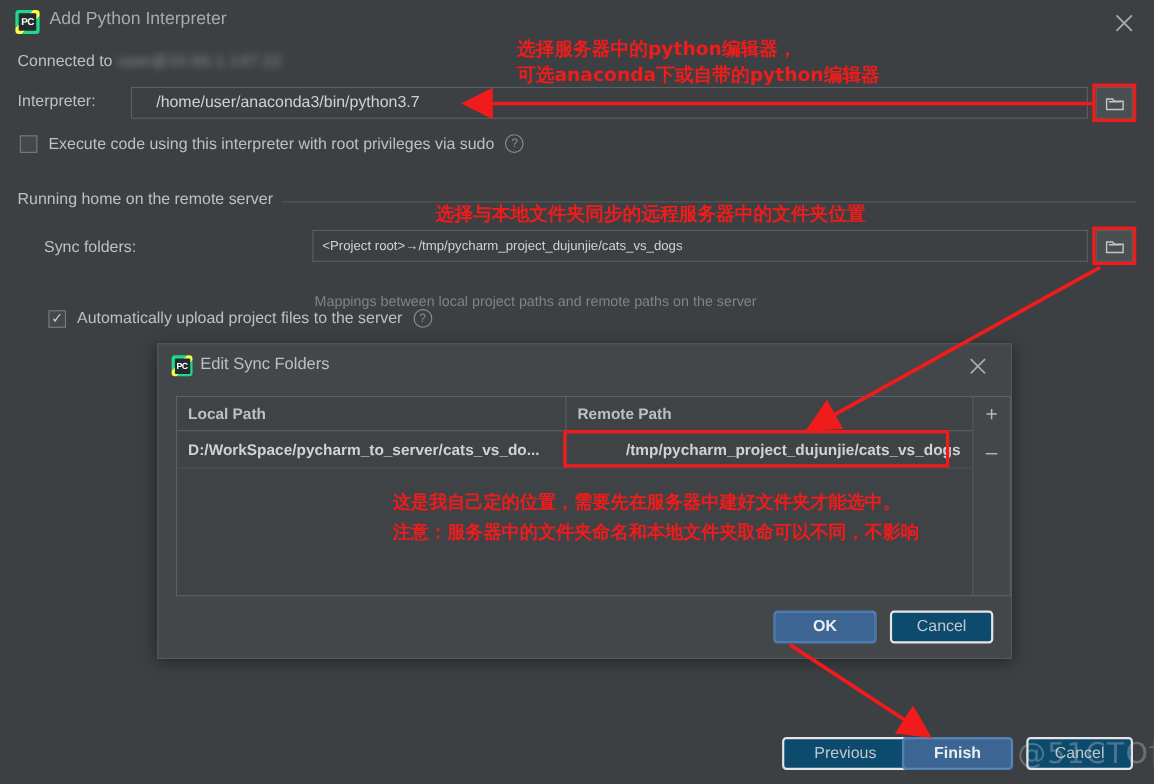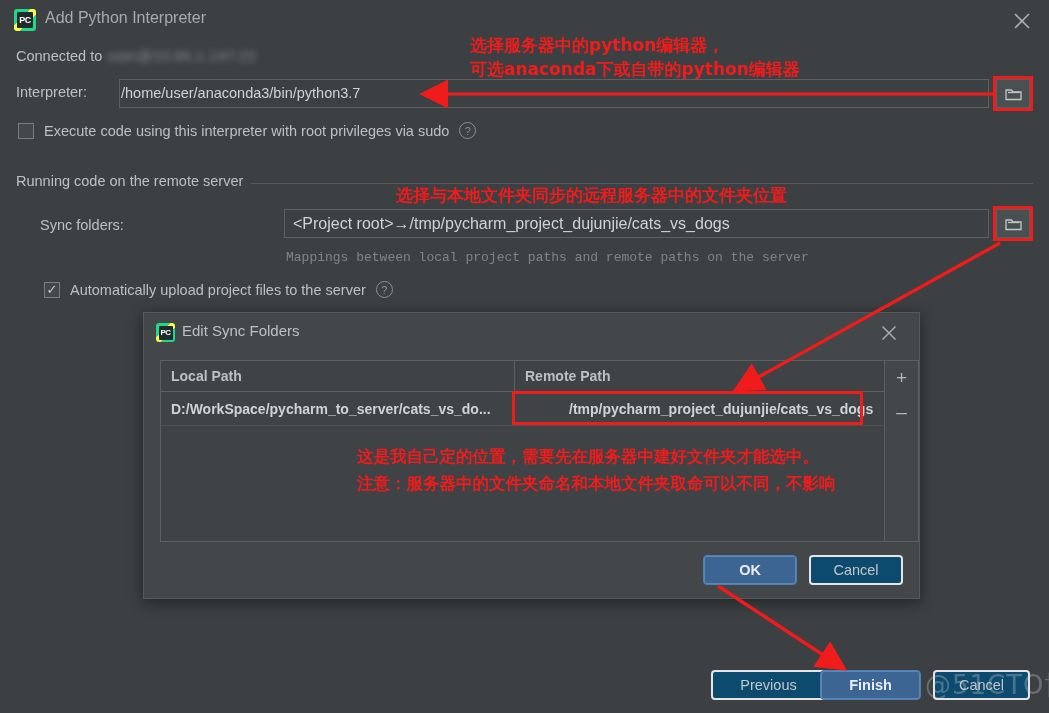--- a/index.html
+++ b/index.html
@@ -56,21 +56,21 @@
   .connected .blur {
     display: inline-block; margin-left: 5px;
     color: #8b9094; filter: blur(3.2px); letter-spacing: .5px;
   }
 
   .interp-label { position: absolute; left: 16px; top: 84px; }
   .interp-field {
     position: absolute; left: 119px; top: 79px; width: 870px; height: 29px;
     background: #3c4043; border: 1px solid #5b6063;
     color: #cfd3d6; font-size: 14.5px;
-    padding: 0 1px; line-height: 27px; white-space: nowrap; overflow: hidden;
+    padding: 0 22px; line-height: 27px; white-space: nowrap; overflow: hidden;
   }
   .browse-btn {
     position: absolute; width: 34px; height: 29px;
     background: #4a4f52; border: 1px solid #5b6063;
     display: flex; align-items: center; justify-content: center;
     cursor: pointer;
   }
   #browse-interp { left: 996px; top: 79px; }
   #browse-sync { left: 996px; top: 209px; }
 
@@ -99,24 +99,24 @@
   }
   .section-rule {
     position: absolute; left: 16px; top: 183px; width: 1017px; height: 1px;
     background: #55595c;
   }
 
   .sync-label { position: absolute; left: 40px; top: 217px; }
   .sync-field {
     position: absolute; left: 284px; top: 209px; width: 705px; height: 29px;
     background: #3c4043; border: 1px solid #5b6063;
-    color: #cfd3d6; font-size: 16px; padding: 0 8px; line-height: 27px;
+    color: #cfd3d6; font-size: 12px; padding: 0 8px; line-height: 27px;
     white-space: nowrap; overflow: hidden;
   }
-  .sync-hint { position: absolute; left: 286px; top: 250px; font-family: Liberation Mono, monospace; }
+  .sync-hint { position: absolute; left: 286px; top: 266px; }
 
   
   .dialog {
     position: absolute; left: 143px; top: 312px; width: 777px; height: 287px;
     background: #43474a; border: 1px solid #55595c;
     box-shadow: 0 3px 14px rgba(0,0,0,.45);
   }
   .dlg-logo {
     position: absolute; left: 12px; top: 10px; width: 19px; height: 19px;
     border-radius: 3px;
@@ -238,21 +238,21 @@
   </div>
   <div class="redbox" style="left:993px; top:76px; width:40px; height:35px;"></div>
 
   <div class="chk-row" style="left:18px; top:122px;">
     <span class="chkbox"></span>
     <span class="lbl">Execute code using this interpreter with root privileges via sudo</span>
     <span class="help-icon">?</span>
   </div>
 
   <div class="section-rule"></div>
-  <div class="section-title">Running code on the remote server</div>
+  <div class="section-title">Running home on the remote server</div>
 
   <div class="lbl sync-label">Sync folders:</div>
   <div class="sync-field">&lt;Project root&gt;→/tmp/pycharm_project_dujunjie/cats_vs_dogs</div>
   <div class="browse-btn" id="browse-sync">
     <svg width="17" height="14" viewBox="0 0 17 14">
       <path d="M1 3 L1 12.5 L16 12.5 L16 5 L8 5 L6.5 3 Z" fill="none" stroke="#c3c7ca" stroke-width="1.3"></path>
       <path d="M3 5.5 L14 5.5" stroke="#c3c7ca" stroke-width="1.3"></path>
     </svg>
   </div>
   <div class="redbox" style="left:993px; top:206px; width:40px; height:35px;"></div>

